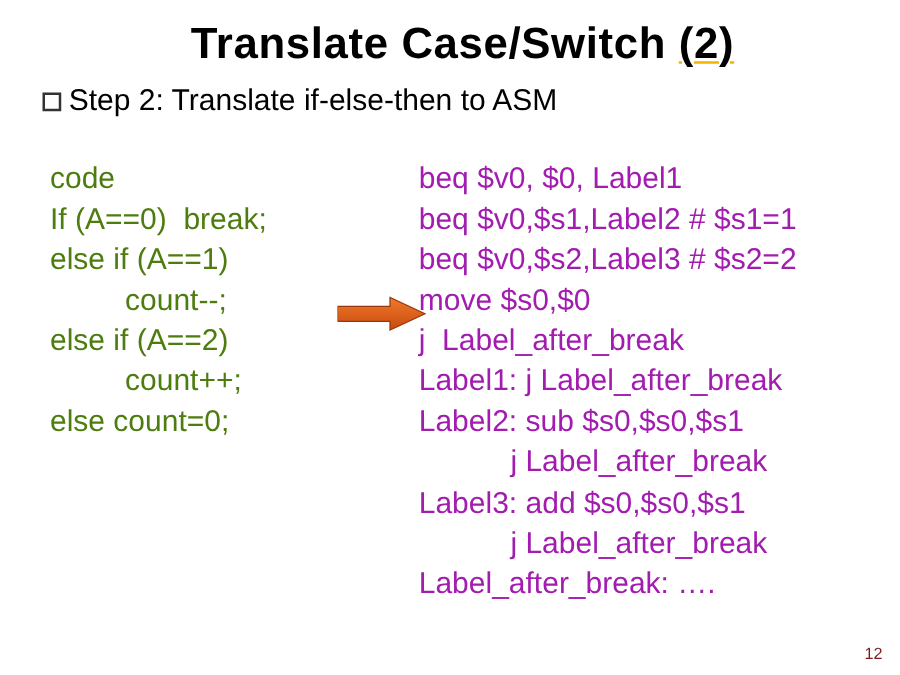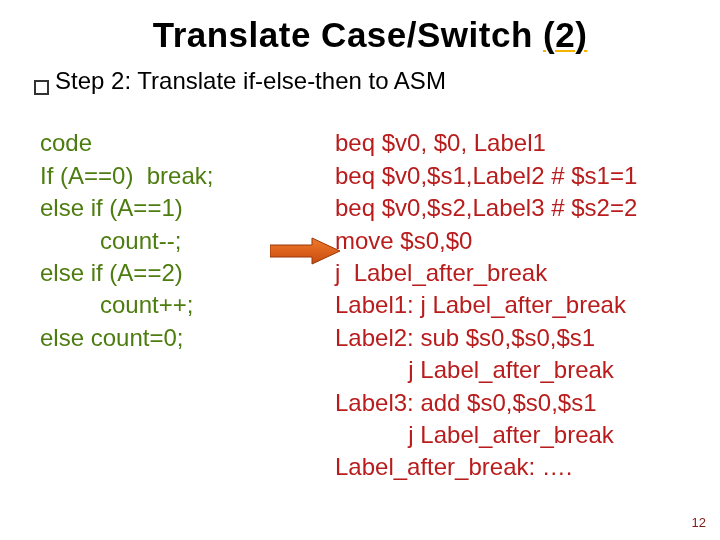--- a/index.html
+++ b/index.html
@@ -39,28 +39,28 @@
   .left-col {
     width: 300px;
     font-size: 24px;
     line-height: 1.35;
     color: #4d7c0f;
     font-family: Arial, sans-serif;
   }
   .right-col {
     font-size: 24px;
     line-height: 1.35;
-    color: #b91c1c;
+    color: #a21caf;
     white-space: pre;
     font-family: Arial, sans-serif;
     margin-left: -5px;
   }
   .bullet-row {
     display: flex;
-    align-items: flex-end;
+    align-items: flex-start;
     gap: 2px;
     margin-left: -6px;
   }
   .bullet-box {
     width: 15px;
     height: 15px;
     border: 2px solid #333;
     margin-top: 7px;
     flex-shrink: 0;
     margin-right: 4px;

